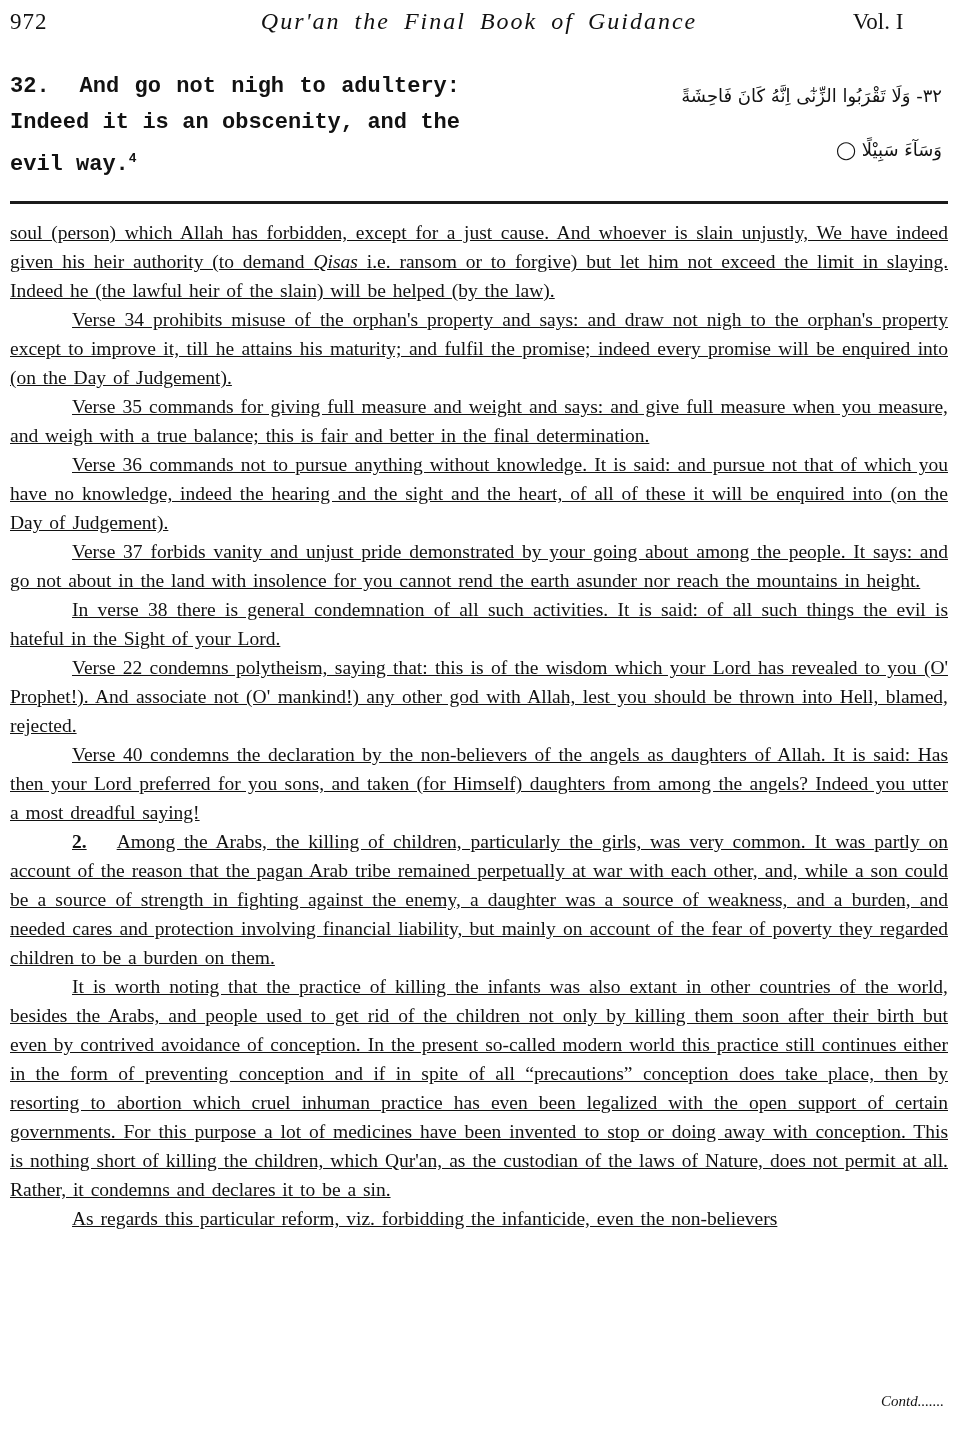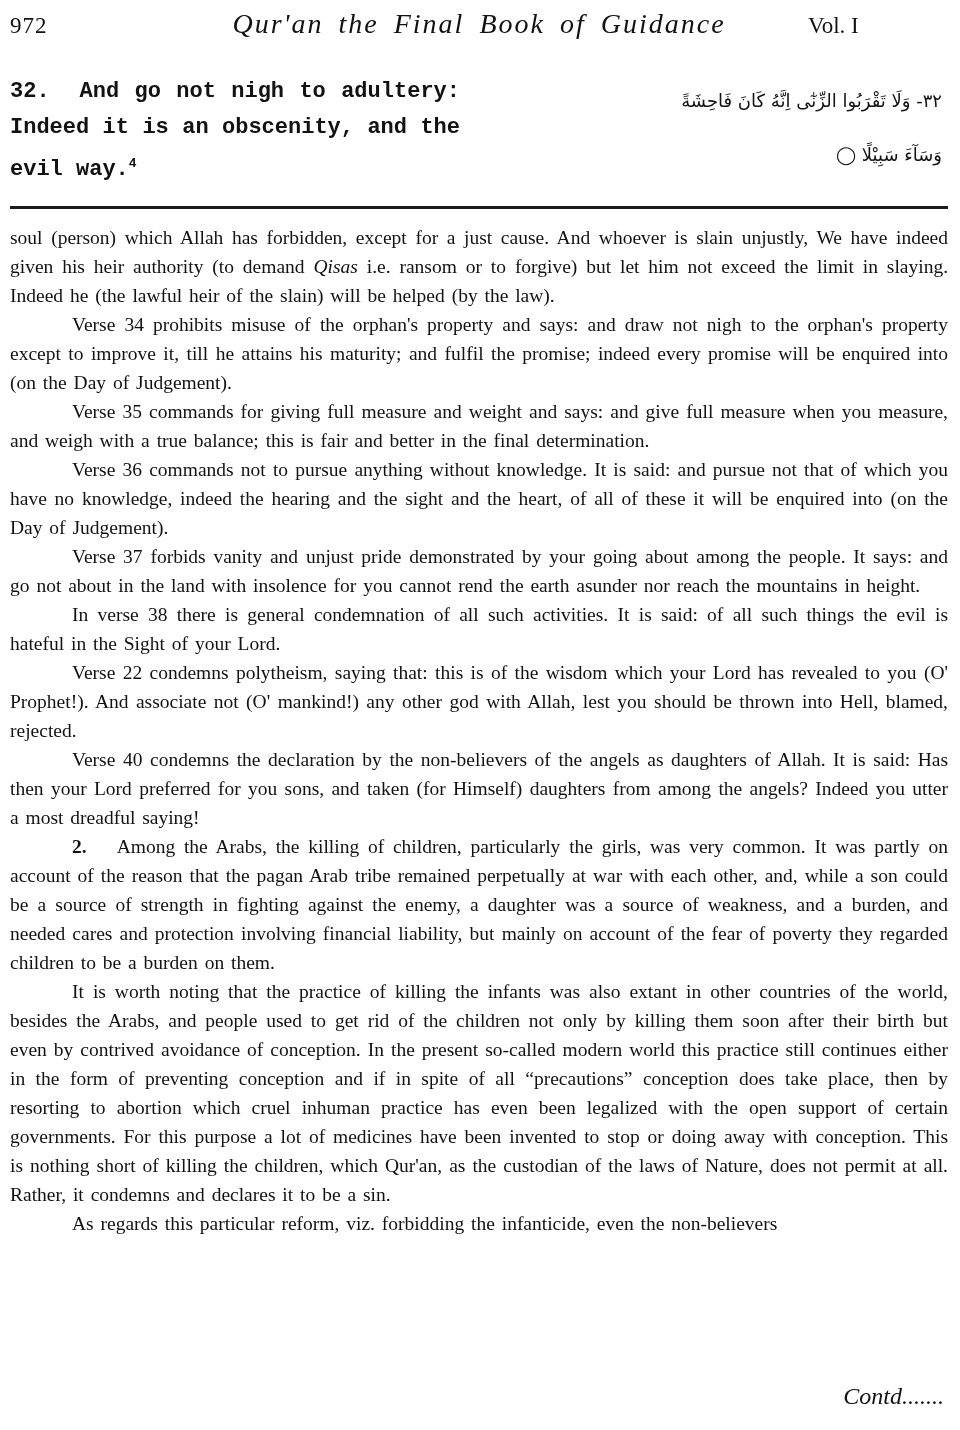--- a/index.html
+++ b/index.html
@@ -18,25 +18,25 @@
     display: flex;
     align-items: baseline;
     font-size: 23px;
     margin-top: 2px;
   }
   .page-num { width: 140px; letter-spacing: 1px; }
   .book-title {
     flex: 1;
     text-align: center;
     font-style: italic;
-    font-size: 28px;
+    font-size: 24px;
     letter-spacing: 2px;
     word-spacing: 6px;
   }
-  .volume { width: 140px; text-align: left; }
+  .volume { width: 140px; text-align: center; }
 
   .verse-row {
     display: flex;
     margin-top: 34px;
     margin-bottom: 4px;
   }
   .verse-en {
     width: 450px;
     font-weight: bold;
     font-size: 22px;
@@ -59,31 +59,32 @@
   .rule {
     border: none;
     border-top: 3px solid #1b1b1b;
     margin: 14px 0 14px 0;
   }
   .body-text {
     font-size: 19.5px;
     line-height: 29px;
     text-align: justify;
     word-spacing: 2px;
+    text-decoration: underline;
   }
   .body-text p { margin: 0; text-indent: 62px; }
   .body-text p.noindent { text-indent: 0; }
   .body-text .ital { font-style: italic; }
   .body-text .bnum { font-weight: bold; }
   .body-text .numgap { display: inline-block; width: 30px; }
   .page-footer {
     margin-top: auto;
     text-align: right;
     font-style: italic;
-    font-size: 24px;
+    font-size: 15px;
     padding-right: 4px;
     padding-top: 28px;
   }
 </style>
 </head>
 <body>
 
 <div class="page">
 
   <header class="page-header">

